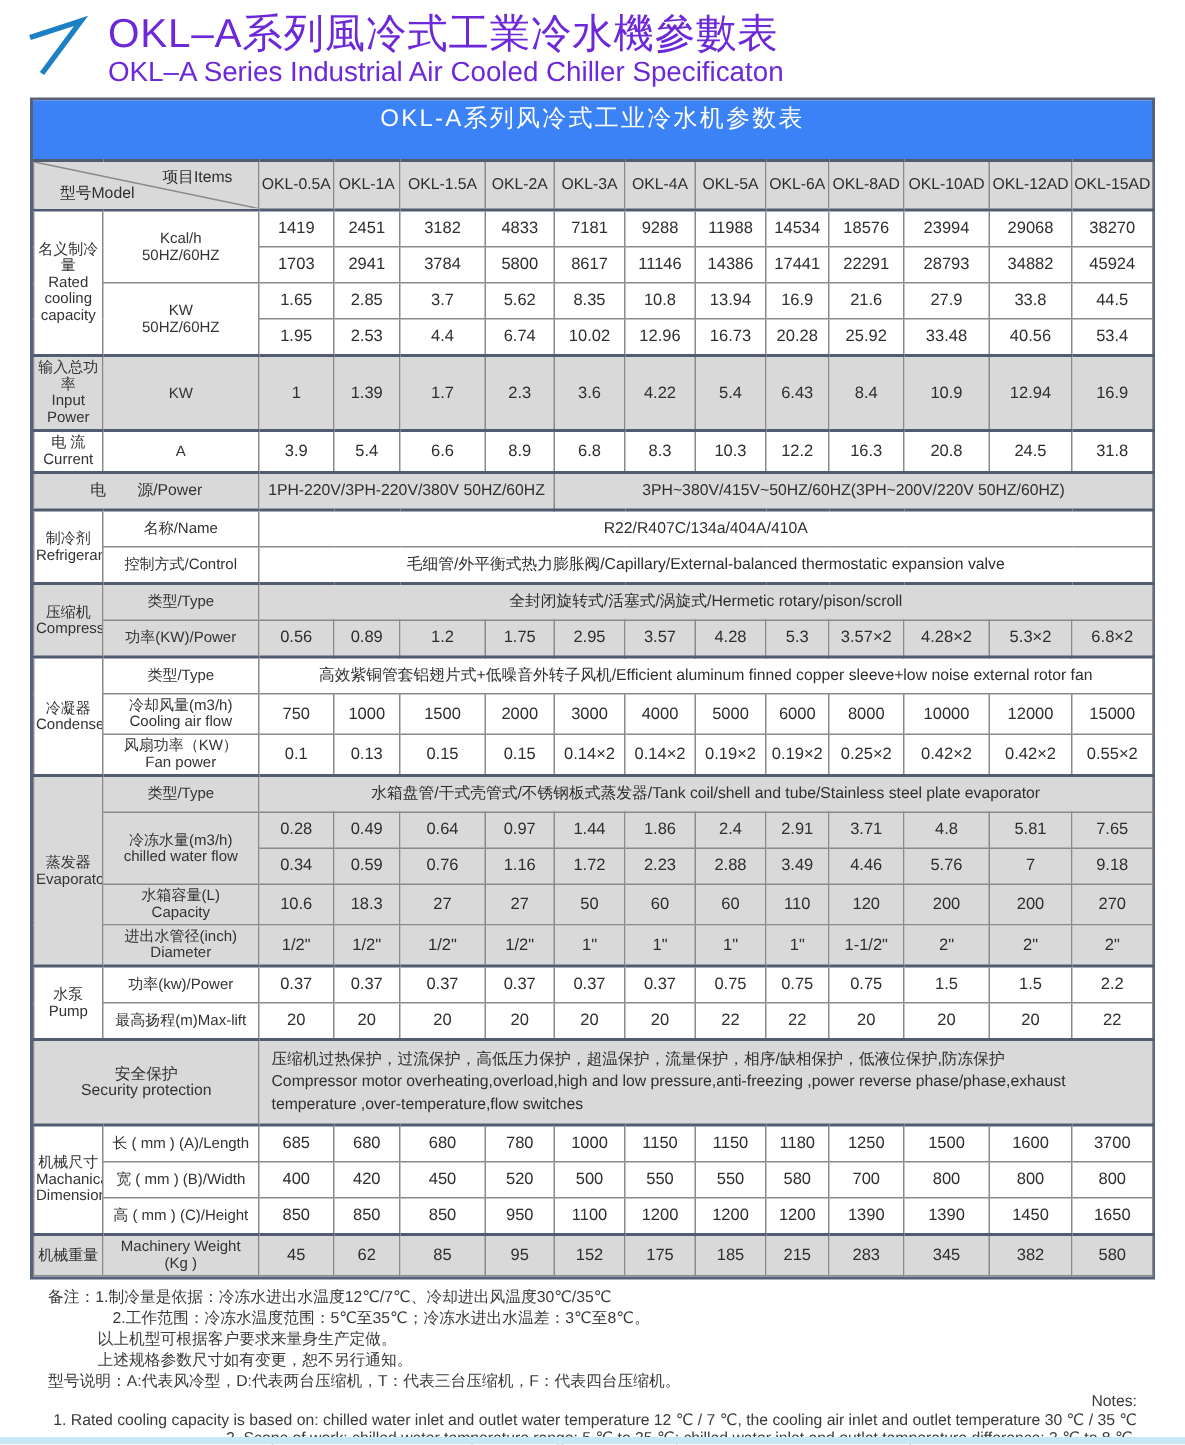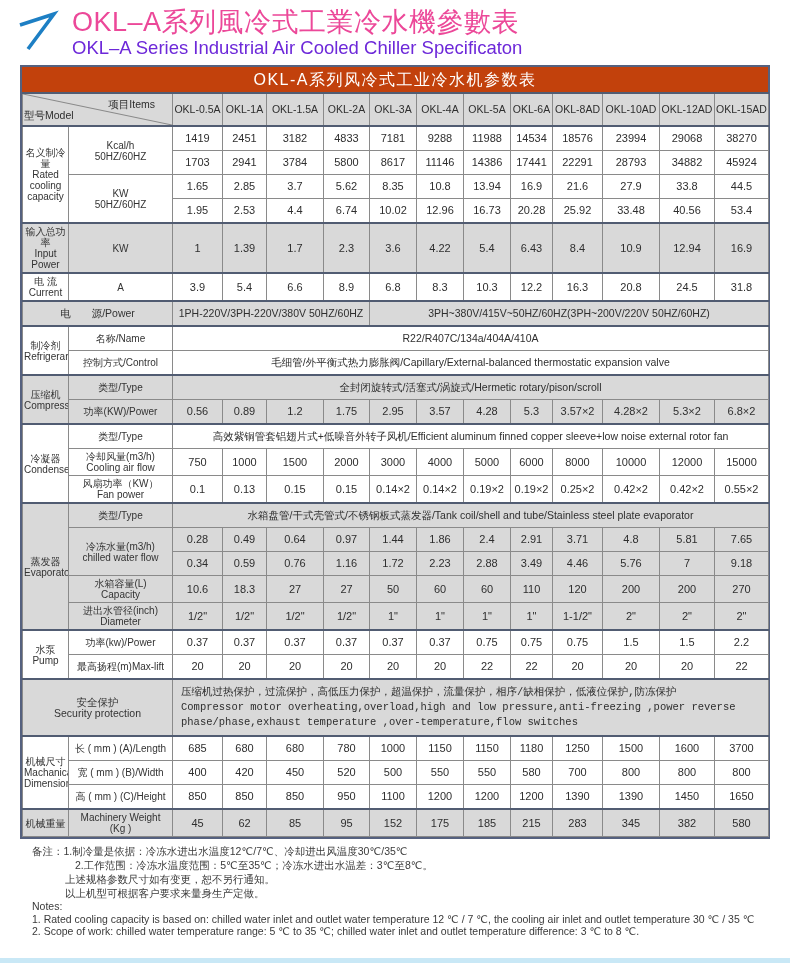--- a/index.html
+++ b/index.html
@@ -2,44 +2,44 @@
 <html><head>
 <meta charset="utf-8">
 <style>
   html,body{margin:0;padding:0;background:#fff;}
   .page{position:relative;width:790px;height:963px;background:#fff;overflow:hidden;
         font-family:"Liberation Sans","DejaVu Sans",sans-serif;color:#333;}
   
   .header{display:flex;align-items:flex-start;padding:7px 0 0 14px;height:54px;}
   .logo{flex:0 0 auto;margin-top:2px;}
   .titles{margin-left:12px;}
-  .title-zh{font-size:27px;line-height:30px;color:#ec4899;letter-spacing:0.5px;font-weight:500;}
+  .title-zh{font-size:27px;line-height:30px;color:#6d28d9;letter-spacing:0.5px;font-weight:500;}
   .title-en{font-size:18.5px;line-height:21px;color:#6d28d9;}
   
   .table-wrap{margin:4px 20px 0 20px;border:2px solid #55617f;}
-  .caption{background:#c2410c;color:#fff;text-align:center;font-size:16px;height:25px;line-height:25px;letter-spacing:1.5px;}
+  .caption{background:#3b82f6;color:#fff;text-align:center;font-size:16px;height:39px;line-height:25px;letter-spacing:1.5px;}
   table{width:100%;border-collapse:collapse;table-layout:fixed;}
   td{border:1px solid #8a8a8a;text-align:center;vertical-align:middle;color:#2e2e2e;
      font-size:11px;line-height:13px;padding:5px 1px;overflow:hidden;}
   tr.shade-gray td{background:#d9d9d9;}
   tr.shade-white td{background:#ffffff;}
   tr.band-start td{border-top:2px solid #515c72;}
   .model-h{font-size:10.5px;padding:9px 0;font-weight:500;}
   .cat,.item,.label2{white-space:pre-line;font-size:10px;line-height:11px;padding:2px 1px;color:#333;}
   .label2{font-size:10.5px;}
   .span-cell{font-size:10.5px;white-space:nowrap;}
-  .span-cell.left{text-align:left;white-space:pre-line;padding:5px 8px;line-height:15px;font-size:10.5px;font-family:Liberation Mono, monospace;}
+  .span-cell.left{text-align:left;white-space:pre-line;padding:5px 8px;line-height:15px;font-size:10.5px;}
   .corner{position:relative;padding:0;height:30px;}
   .corner svg{position:absolute;left:0;top:0;width:100%;height:100%;}
-  .c-model{position:absolute;left:1px;bottom:3px;font-size:10.5px;}
+  .c-model{position:absolute;left:17px;bottom:3px;font-size:10.5px;}
   .c-items{position:absolute;right:17px;top:4px;font-size:10.5px;}
   
   .notes{margin:5px 32px 0 32px;color:#3a3a3a;}
   .notes .zh div{font-size:10.5px;line-height:14px;}
-  .notes .en div{font-size:10.5px;line-height:12.5px;}
+  .notes .en div{font-size:10.5px;line-height:12.5px;text-align:right;}
   .ind-a{padding-left:43px;}
   .ind-b{padding-left:33px;}
   .bottom-bar{position:absolute;left:0;bottom:0;width:100%;height:5px;background:#c9e8f6;}
 </style>
 </head>
 <body>
 
 <div class="page">
 
   <div class="header">
@@ -439,22 +439,23 @@
             <td class="val">580</td>
           </tr>
         </tbody>
     </table>
   </div>
 
   <div class="notes">
     <div id="notes-zh" class="zh">
         <div class="">备注：1.制冷量是依据：冷冻水进出水温度12℃/7℃、冷却进出风温度30℃/35℃</div>
         <div class="ind-a">2.工作范围：冷冻水温度范围：5℃至35℃；冷冻水进出水温差：3℃至8℃。</div>
+        <div class="ind-b">以上机型可根据客户要求来量身生产定做。</div>
         <div class="ind-b">上述规格参数尺寸如有变更，恕不另行通知。</div>
-        <div class="ind-b">以上机型可根据客户要求来量身生产定做。</div>
+        <div class="">型号说明：A:代表风冷型，D:代表两台压缩机，T：代表三台压缩机，F：代表四台压缩机。</div>
       </div>
     <div id="notes-en" class="en">
         <div class="">Notes:</div>
         <div class="">1. Rated cooling capacity is based on: chilled water inlet and outlet water temperature 12 ℃ / 7 ℃, the cooling air inlet and outlet temperature 30 ℃ / 35 ℃</div>
         <div class="">2. Scope of work: chilled water temperature range: 5 ℃ to 35 ℃; chilled water inlet and outlet temperature difference: 3 ℃ to 8 ℃.</div>
       </div>
   </div>
 
   <div class="bottom-bar"></div>
 </div>

